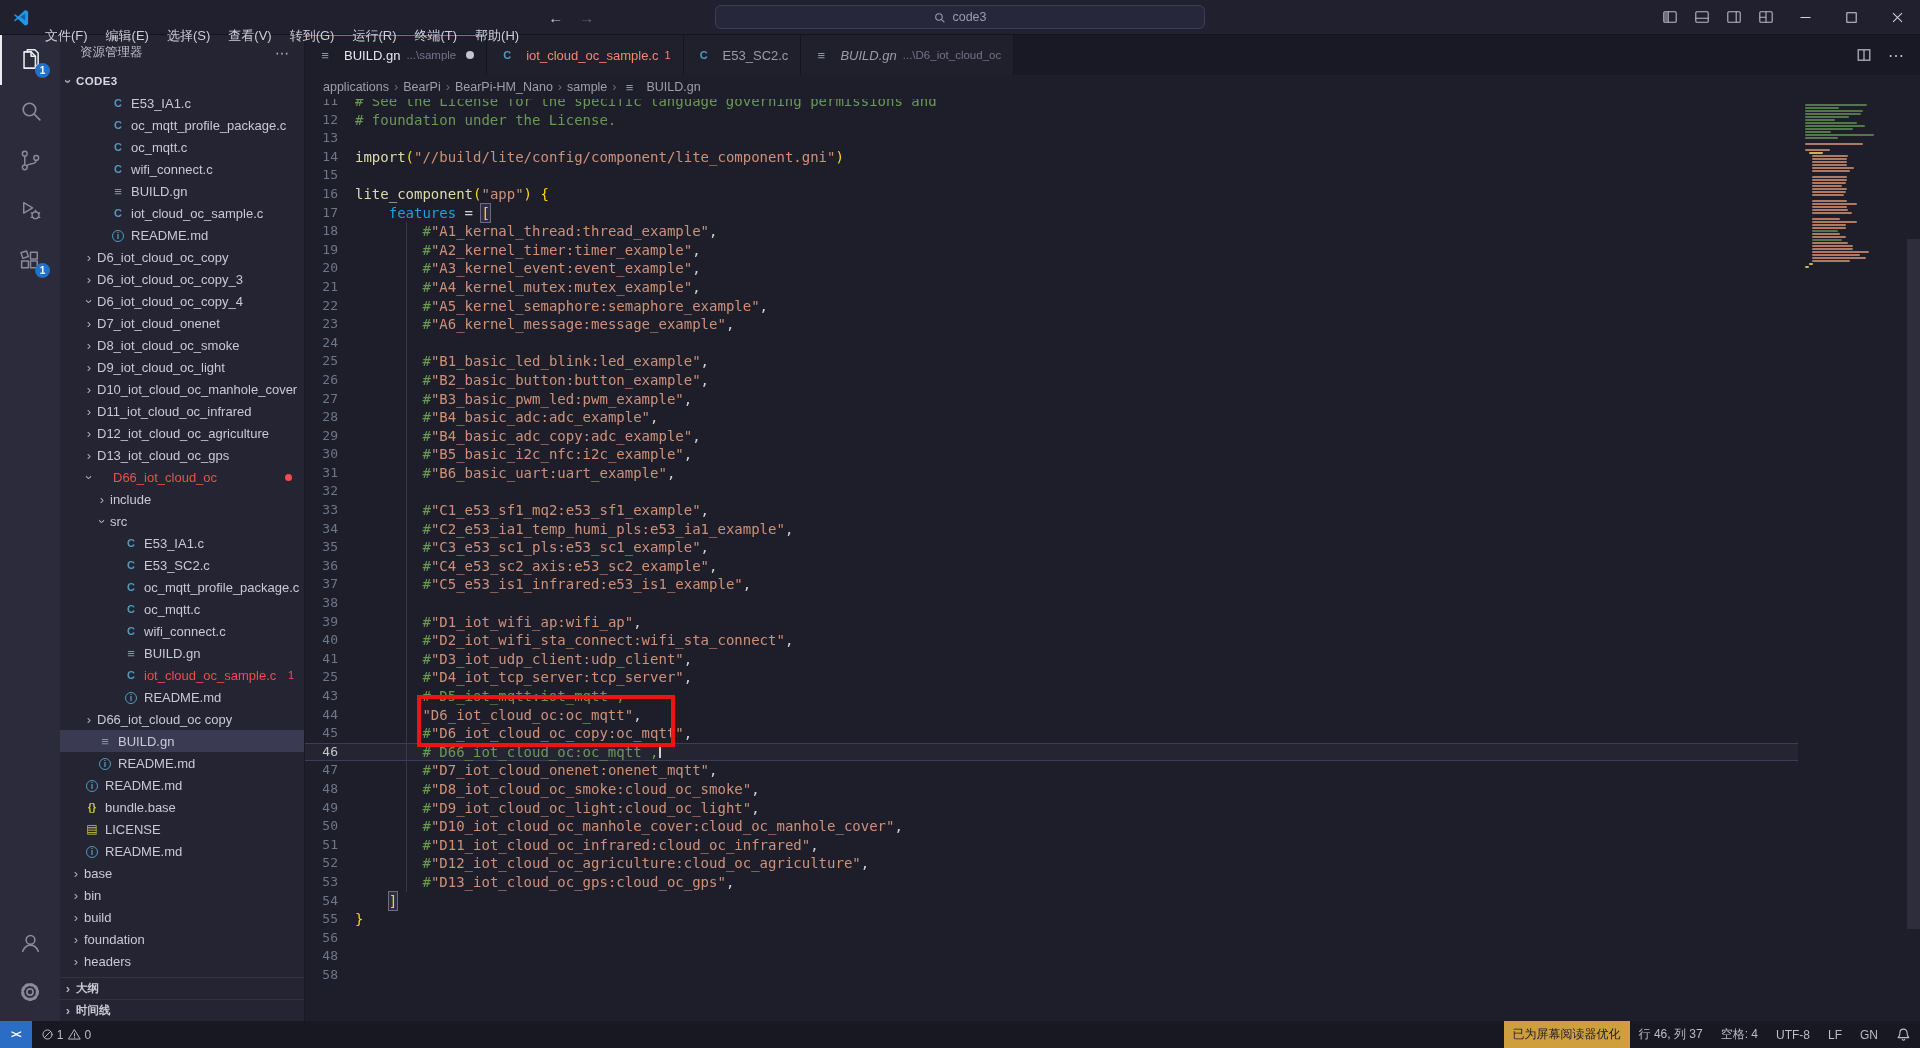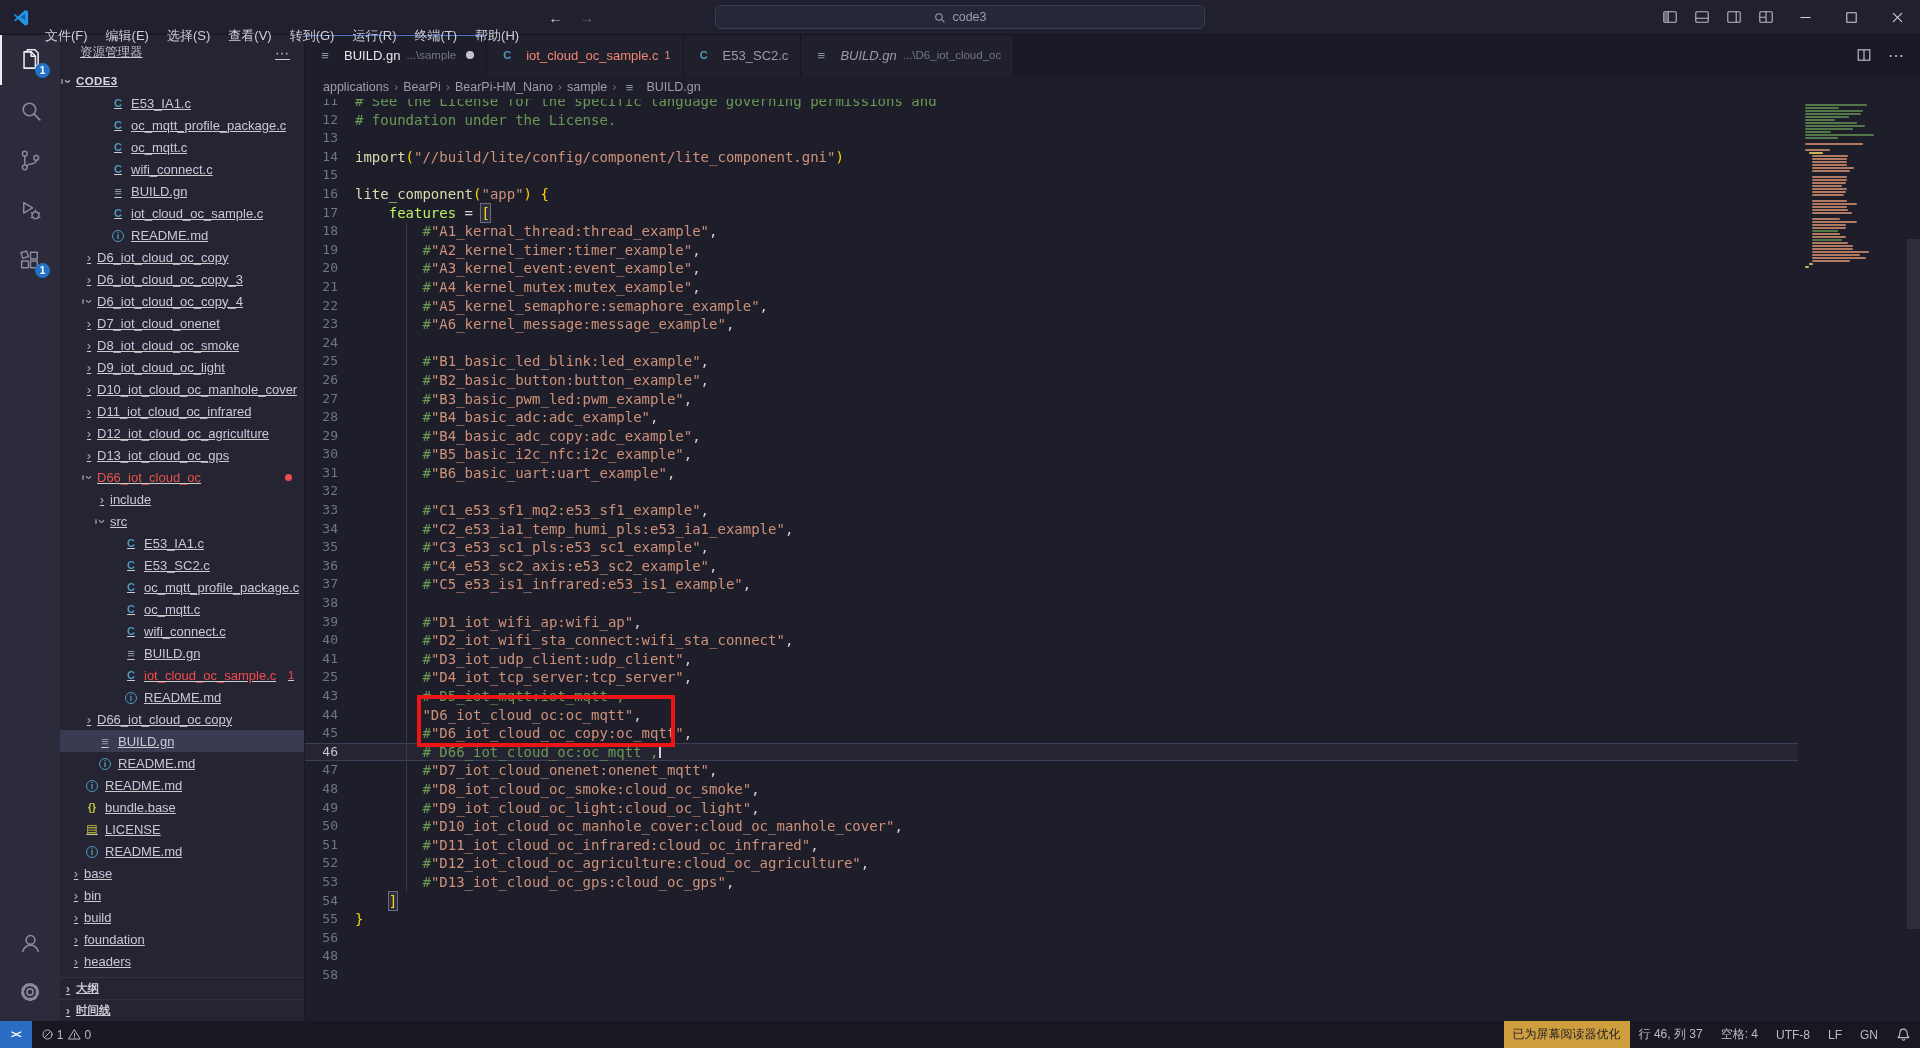--- a/index.html
+++ b/index.html
@@ -29,21 +29,21 @@
   .activitybar { width:60px; background:#2b2b3c; display:flex; flex-direction:column; align-items:center; flex:none; }
   .act-item { width:60px; height:50px; display:flex; align-items:center; justify-content:center;
               color:#8a8a9c; position:relative; }
   .act-item.active { color:#ececf2; box-shadow:inset 2px 0 0 #ececf2; }
   .act-badge { position:absolute; right:10px; bottom:7px; min-width:15px; height:15px; border-radius:8px;
                background:#2472c8; color:#fff; font-size:10px; display:flex; align-items:center;
                justify-content:center; padding:0 3px; font-weight:bold; }
   .act-bottom { margin-top:auto; margin-bottom:4px; display:flex; flex-direction:column; align-items:center; }
 
   .sidebar { width:245px; background:#242433; border-right:1px solid #191925; display:flex;
-             flex-direction:column; font-size:13px; flex:none; min-height:0;text-decoration:underline; }
+             flex-direction:column; font-size:13px; flex:none; min-height:0; }
   .sb-header { height:35px; flex:none; display:flex; align-items:center; padding:0 14px 0 20px;
                font-size:12.5px; color:#bdbdcb; }
   .sb-header .dots { margin-left:auto; font-size:14px; letter-spacing:1px; color:#b5b5c2; }
   .sec-header { height:22px; flex:none; display:flex; align-items:center; font-weight:bold;
                 font-size:11.5px; letter-spacing:.4px; color:#d8d8e2; }
   .tree { flex:1; overflow:hidden; }
   .row { height:22px; display:flex; align-items:center; white-space:nowrap; overflow:hidden; }
   .row.sel { background:#3a3a52; }
   .chev { width:16px; flex:none; display:inline-flex; justify-content:center; color:#aeaebc; font-size:13px; }
   .chev.exp { transform:rotate(90deg); }
@@ -83,21 +83,21 @@
   .code-area { flex:1; position:relative; overflow:hidden;
                font-family:"DejaVu Sans Mono","Liberation Mono",monospace; font-size:14px; }
   .code-lines { margin-top:-7px; }
   .cl { height:18.6px; line-height:18.6px; display:flex; width:calc(100% - 122px); }
   .cl span { white-space:pre; }
   .cl .ln { width:50px; flex:none; text-align:right; padding-right:17px; color:#6e7689; font-size:13px; }
   .cl.cur { background:rgba(130,130,175,0.07);
             box-shadow:inset 0 1px 0 #3d3d58, inset 0 -1px 0 #3d3d58; }
   .cl.cur .ln { color:#c6c6c6; }
   .cm { color:#6a9955; } .st { color:#ce9178; } .fn { color:#dcdcaa; }
-  .pu { color:#d4d4d4; } .vr { color:#bef264; } .bk { color:#ffd700; }
+  .pu { color:#d4d4d4; } .vr { color:#0ea5e9; } .bk { color:#ffd700; }
   .bkm { color:#ffd700; outline:1px solid rgba(150,150,170,.65); background:rgba(90,90,130,.28); }
   .cursor { display:inline-block; width:2px; height:15px; background:#ced1d8; margin-left:1px; vertical-align:-2px; }
 
   .indent-guide { position:absolute; left:101px; top:123px; width:1px; height:670px; background:#37374f; }
   .annotation { position:absolute; left:112px; top:596px; width:258px; height:52px;
                 border:4px solid #ec1515; z-index:6; }
   .minimap { position:absolute; top:0; right:14px; width:106px; height:100%; padding:5px 0 0 5px; z-index:4; }
   .mm-bar { height:2px; margin-bottom:1px; border-radius:1px; }
   .scroll-thumb { position:absolute; right:0; top:140px; width:13px; height:690px;
                   background:rgba(140,140,160,0.14); z-index:4; }
@@ -336,21 +336,21 @@
           <div class="row" style="padding-left: 21px;">
             <span class="chev">›</span>
             <span class="lbl">D12_iot_cloud_oc_agriculture</span>
           </div>
           <div class="row" style="padding-left: 21px;">
             <span class="chev">›</span>
             <span class="lbl">D13_iot_cloud_oc_gps</span>
           </div>
           <div class="row" style="padding-left: 21px;">
             <span class="chev exp">›</span>
-            <span class="lbl" style="color: rgb(228, 86, 74);">D66_iot_cloud_oc</span>
+            <span class="lbl" style="color: rgb(228, 86, 74); margin-left: 16px;">D66_iot_cloud_oc</span>
             <span class="rdot"></span>
           </div>
           <div class="row" style="padding-left: 34px;">
             <span class="chev">›</span>
             <span class="lbl">include</span>
           </div>
           <div class="row" style="padding-left: 34px;">
             <span class="chev exp">›</span>
             <span class="lbl">src</span>
           </div>

